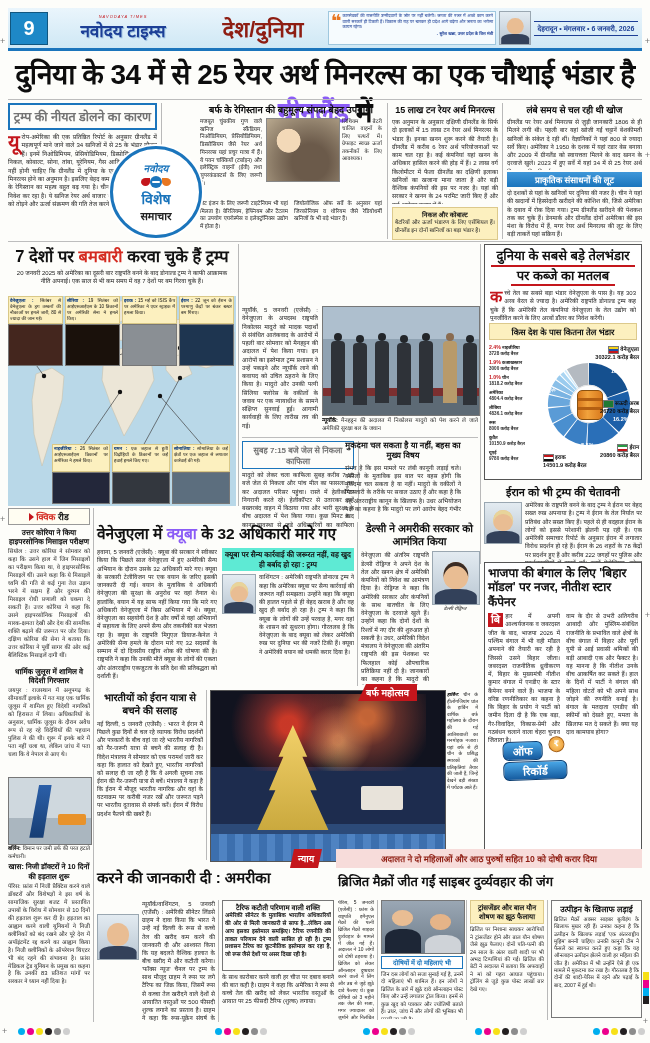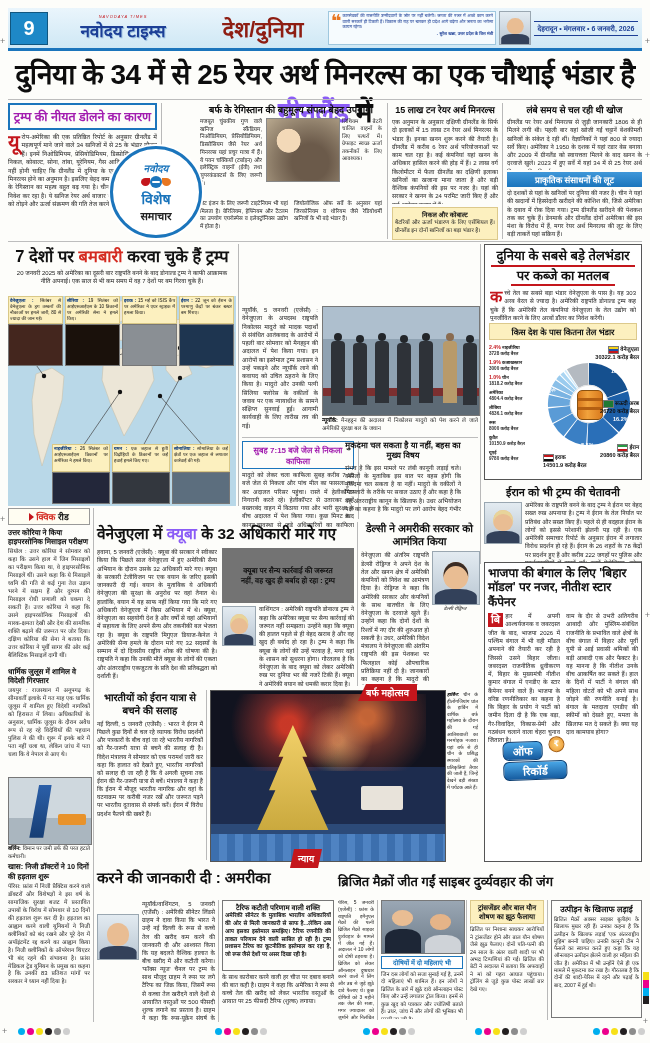--- a/index.html
+++ b/index.html
@@ -24,21 +24,21 @@
   .brand .hin{font-size:17px;font-weight:800;color:#1d3f96;text-shadow:1px 1px 0 #9fc3e2;}
   .section-title{width:130px;font-size:22px;font-weight:800;color:#8e1d12;text-align:center;}
   .quotebox{width:168px;height:34px;background:#f6fbfe;border:1px solid #9fc7de;padding:1px 2px;box-sizing:border-box;}
   .quotebox .qmark{float:left;color:#e87722;font-size:18px;line-height:.9;margin-right:1px;font-weight:800;}
   .quotebox .qt{font-size:4.3px;line-height:1.3;color:#1d3f96;text-align:justify;}
   .quotebox .qa{font-size:4.3px;color:#1d3f96;font-weight:700;text-align:right;}
   .mhphoto{width:30px;height:32px;border:1px solid #8aa4b5;margin:0 3px;}
   .mhdate{flex:1;text-align:center;font-size:7px;font-weight:800;color:#1d3f96;border-top:1px solid #1d3f96;border-bottom:1px solid #1d3f96;padding:2px 0;margin-right:4px;}
   
   .lead-h{position:absolute;left:8px;top:54px;width:634px;text-align:center;font-size:28px;font-weight:800;letter-spacing:-.5px;color:#0d0d0d;}
-  .h-box-blue{border:2px solid #1b75bc;color:#a21caf;font-weight:800;text-align:center;font-size:12.5px;padding:3px 1px;}
+  .h-box-blue{border:2px solid #1b75bc;color:#737373;font-weight:800;text-align:center;font-size:12.5px;padding:3px 1px;}
   .colhead{font-weight:800;font-size:9px;text-align:center;color:#0d0d0d;}
   .bluebar{background:linear-gradient(#3f97d9,#1b75bc);color:#fff;font-weight:800;font-size:8.5px;text-align:center;padding:2px 0;}
   
   .nvbadge{position:absolute;left:110px;top:146px;width:86px;height:86px;border-radius:50%;background:#fff;border:3px solid #1b75bc;box-shadow:0 0 0 2px #fff;display:flex;flex-direction:column;align-items:center;justify-content:center;z-index:5;}
   .nvbadge .l1{font-size:10px;font-weight:800;color:#1b75bc;font-style:italic;}
   .nvbadge .ic{width:30px;height:12px;position:relative;margin:1px 0;}
   .nvbadge .ic i{position:absolute;left:9px;top:0;width:12px;height:12px;border-radius:50%;background:#1b75bc;}
   .nvbadge .ic i:before{content:"";position:absolute;left:2px;top:5px;width:8px;height:2px;background:#fff;border-radius:2px;}
   .nvbadge .ic:before{content:"";position:absolute;left:0;top:2px;width:9px;height:8px;border-radius:50% 0 50% 50%;background:#c4161c;}
   .nvbadge .ic:after{content:"";position:absolute;right:0;top:2px;width:9px;height:8px;border-radius:0 50% 50% 50%;background:#e87722;}
@@ -85,21 +85,21 @@
   .fl-ve{background:linear-gradient(#f7d117 0 33%,#1b4fa8 33% 66%,#c4161c 66%);}
   .fl-sa{background:#1e7a34;}
   .fl-ir{background:linear-gradient(#2a9a44 0 33%,#fff 33% 66%,#c4161c 66%);}
   .fl-iq{background:linear-gradient(#c4161c 0 33%,#fff 33% 66%,#111 66%);}
   .barrel{position:absolute;width:24px;height:28px;background:linear-gradient(90deg,#d97a1e,#f2a33c 40%,#d97a1e);border-radius:5px;border:1px solid #8a5110;}
   .barrel:before{content:"";position:absolute;left:0;top:7px;width:100%;height:3px;background:#b35f12;box-shadow:0 9px 0 #b35f12;}
   .pctbubble{position:absolute;color:#fff;font-weight:800;font-size:5.5px;}
   
   .qr-tag{border:1px solid #999;background:#fffdf2;display:flex;align-items:center;justify-content:center;height:15px;font-size:9px;font-weight:800;}
   .qr-tag .tri{width:0;height:0;border-left:5px solid #c4161c;border-top:4px solid transparent;border-bottom:4px solid transparent;margin-right:2px;}
-  .qr-h{font-size:7.3px;font-weight:800;text-align:left;line-height:1.25;margin:3px 0 2px;}
+  .qr-h{font-size:7.3px;font-weight:800;text-align:center;line-height:1.25;margin:3px 0 2px;}
   
   .offrec{position:absolute;width:64px;z-index:4;transform:rotate(-2deg);}
   .offrec .b1,.offrec .b2{background:linear-gradient(#4aa8e8,#155a9e);color:#fff;font-weight:800;text-align:center;border-radius:6px;border:1px solid #0d3f72;}
   .offrec .b1{font-size:11px;width:38px;padding:1px 0;}
   .offrec .b2{font-size:11px;margin-top:1px;padding:1px 0;}
   .offrec .coin{position:absolute;right:2px;top:-4px;width:14px;height:14px;border-radius:50%;background:radial-gradient(#ffd37a,#e8922a);border:1px solid #a55d10;color:#fff;font-size:8px;font-weight:800;text-align:center;line-height:13px;}
   .nyay{position:absolute;background:#c4161c;color:#fff;font-weight:800;font-size:9.5px;padding:3px 6px;transform:skewX(-12deg);}
   .nyay span{display:inline-block;transform:skewX(12deg);}
   .pinkstrip{position:absolute;background:#f7dcda;color:#8e1d12;font-weight:800;font-size:8.6px;display:flex;align-items:center;justify-content:center;}
   .redtag{position:absolute;background:#c4161c;color:#fff;font-weight:800;font-size:9.5px;padding:2px 8px;clip-path:polygon(8px 0,100% 0,100% 100%,0 100%);z-index:3;}
@@ -359,21 +359,21 @@
     <div class="bd" style="height:14px;font-size:5.4px;"><b>बर्लिन:</b><span> विमान पर जमी बर्फ की परत हटाते कर्मचारी।</span></div>
     <div class="qr-h">खास: निजी डॉक्टरों ने 10 दिनों की हड़ताल शुरू</div>
     <div class="bd" style="height:132px;font-size:5.8px;">पेरिस: फ्रांस में निजी प्रैक्टिस करने वाले डॉक्टरों और विशेषज्ञों ने इस वर्ष के सामाजिक सुरक्षा बजट में प्रस्तावित उपायों के विरोध में सोमवार से 10 दिनों की हड़ताल शुरू कर दी है। हड़ताल का आह्वान करने वाली यूनियनों ने निजी क्लीनिकों को बंद रखने और पूरे देश में अपॉइंटमेंट रद्द करने का आह्वान किया है। निजी क्लीनिकों के ऑपरेशन थिएटर भी बंद रहने की संभावना है। फ्रांस मेडिकल ट्रेड यूनियन के प्रमुख का कहना है कि उनकी 83 प्रतिशत मांगों पर सरकार ने ध्यान नहीं दिया है।</div>
   </div>
 
   <div class="abs" style="left:97px;top:522px;width:257px;">
     <div style="font-size:15.5px;font-weight:800;"><span>वेनेजुएला में </span><span class="blue">क्यूबा</span><span> के 32 अधिकारी मारे गए</span></div>
   </div>
   <div class="bd" style="position:absolute;left:97px;top:548px;width:120px;height:146px;">हवाना, 5 जनवरी (एजेंसी) : क्यूबा की सरकार ने स्वीकार किया कि पिछले साल वेनेजुएला में हुए अमेरिकी सैन्य अभियान के दौरान उसके 32 अधिकारी मारे गए। क्यूबा के सरकारी टेलीविजन पर एक बयान के जरिए इसकी जानकारी दी गई। बयान के मुताबिक ये अधिकारी वेनेजुएला की सुरक्षा के अनुरोध पर वहां तैनात थे। हालांकि, बयान में यह साफ नहीं किया गया कि मारे गए अधिकारी वेनेजुएला में किस अभियान में थे। क्यूबा, वेनेजुएला का सहयोगी देश है और वर्षों से वहां अभियानों में सहायता के लिए अपने सैन्य और तकनीकी बल भेजता रहा है। क्यूबा के राष्ट्रपति मिगुएल डियाज-कैनेल ने अमेरिकी सैन्य हमले के दौरान मारे गए 32 सदस्यों के सम्मान में दो दिवसीय राष्ट्रीय शोक की घोषणा की है। राष्ट्रपति ने कहा कि उनकी मौतें क्यूबा के लोगों की एकता और अंतरराष्ट्रीय एकजुटता के प्रति देश की प्रतिबद्धता को दर्शाती हैं।</div>
   <div class="abs" style="left:222px;top:548px;width:132px;">
-    <div class="ybox ctr w800" style="font-size:7.4px;padding:18px;line-height:1.3;border:none;background:#737373;">क्यूबा पर सैन्य कार्रवाई की जरूरत नहीं, वह खुद ही बर्बाद हो रहा : ट्रम्प</div>
+    <div class="ybox ctr w800" style="font-size:7.4px;padding:2px;line-height:1.3;border:none;background:#5eead4;">क्यूबा पर सैन्य कार्रवाई की जरूरत नहीं, वह खुद ही बर्बाद हो रहा : ट्रम्प</div>
     <div style="margin-top:2px;">
       <div class="portrait hairlight" style="float:left;width:32px;height:38px;margin:1px 3px 1px 0;"></div>
       <div class="bd" style="height:104px;">वाशिंगटन : अमेरिकी राष्ट्रपति डोनाल्ड ट्रम्प ने कहा कि अमेरिका क्यूबा पर सैन्य कार्रवाई की जरूरत नहीं समझता। उन्होंने कहा कि क्यूबा की हालत पहले से ही बेहद खराब है और वह खुद ही बर्बाद हो रहा है। ट्रम्प ने कहा कि क्यूबा के लोगों की उन्हें परवाह है, मगर वहां के शासन को सुधरना होगा। गौरतलब है कि वेनेजुएला के बाद क्यूबा को लेकर अमेरिकी रुख पर दुनिया भर की नजरें टिकी हैं। क्यूबा ने अमेरिकी बयान को धमकी करार दिया है।</div>
     </div>
   </div>
 
   <div class="vl" style="left:357px;top:522px;height:164px;"></div>
   <div class="abs" style="left:361px;top:522px;width:117px;">
     <div class="ctr w800" style="font-size:10.5px;line-height:1.25;">डेल्सी ने अमरीकी सरकार को आमंत्रित किया</div>
     <div style="margin-top:3px;">
@@ -425,20 +425,21 @@
   <div class="vl" style="left:218px;top:900px;height:122px;"></div>
   <div class="abs" style="left:222px;top:900px;width:112px;">
     <div style="border:1px solid #777;padding:2px;">
       <div class="ctr w800" style="font-size:7px;">टैरिफ कटौती परिणाम वाली शक्ति</div>
       <div class="bd w800" style="height:56px;font-size:5.7px;font-weight:700;">अमेरिकी सीनेटर के मुताबिक भारतीय अधिकारियों की ओर से मिली जानकारी से साफ है...लेकिन अब आप इसका इस्तेमाल समझिए। टैरिफ रणनीति की ताकत परिणाम देने वाली साबित हो रही है। ट्रम्प प्रशासन टैरिफ का कूटनीतिक इस्तेमाल कर रहा है, जो रूस जैसे देशों पर असर दिखा रही है।</div>
     </div>
     <div class="bd" style="height:46px;margin-top:2px;font-size:5.9px;">के साथ कारोबार करने वाली हर चीज पर दबाव बनाने की बात कही है। ग्राहम ने कहा कि अमेरिका ने रूस से कच्चे तेल की खरीद को लेकर भारतीय वस्तुओं के आयात पर 25 फीसदी टैरिफ (शुल्क) लगाया।</div>
   </div>
 
   <div class="nyay" style="left:292px;top:849px;"><span>न्याय</span></div>
+  <div class="pinkstrip" style="left:336px;top:849px;width:306px;height:19px;">अदालत ने दो महिलाओं और आठ पुरुषों सहित 10 को दोषी करार दिया</div>
   <div class="abs" style="left:338px;top:872px;width:304px;font-size:13px;font-weight:800;">ब्रिजित मैक्रों जीत गईं साइबर दुर्व्यवहार की जंग</div>
 
   <div class="vl" style="left:377px;top:900px;height:120px;"></div>
   <div class="vl" style="left:466px;top:900px;height:120px;"></div>
   <div class="vl" style="left:547px;top:900px;height:120px;"></div>
 
   <div class="bd" style="position:absolute;left:338px;top:900px;width:36px;height:120px;font-size:4.9px;">पेरिस, 5 जनवरी (एजेंसी) : फ्रांस के राष्ट्रपति इमैनुएल मैक्रों की पत्नी ब्रिजित मैक्रों साइबर दुर्व्यवहार के मामले में जीत गई हैं। अदालत ने 10 लोगों को दोषी ठहराया है। ब्रिजित को लेकर ऑनलाइन दुष्प्रचार करने वालों ने लिंग और उम्र से जुड़े झूठे दावे फैलाए थे। कुछ दोषियों को 3 महीने तक जेल की सजा, मगर ज्यादातर को जुर्माने और निलंबित सजा मिली।</div>
 
   <div class="abs" style="left:381px;top:900px;width:82px;">
     <div class="ph-macron" style="position:relative;width:82px;height:52px;border:1px solid #777;overflow:hidden;"></div>

